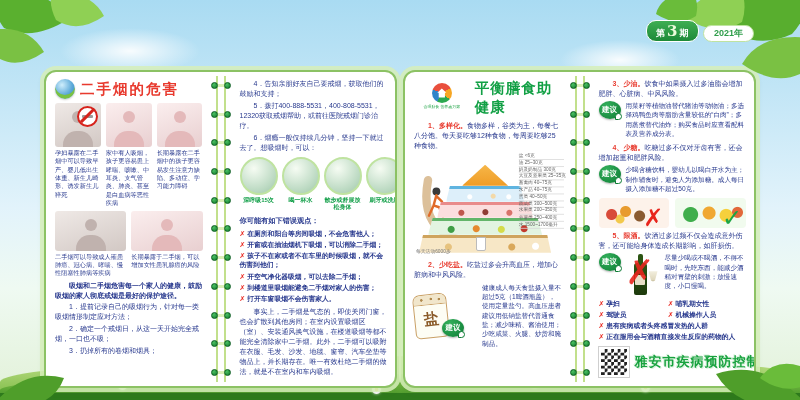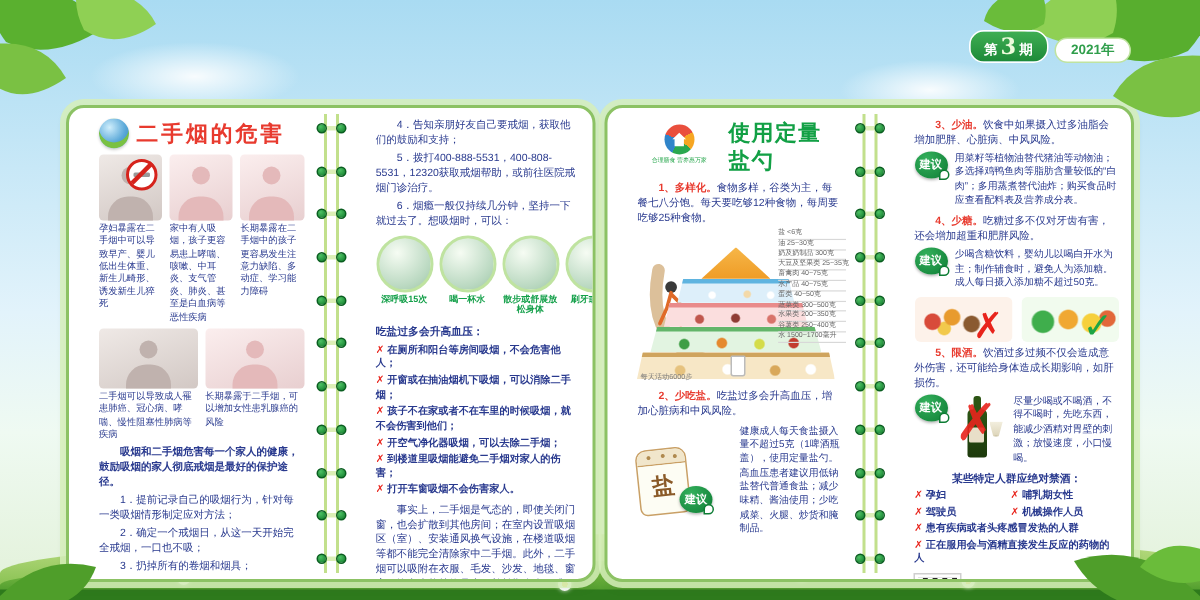--- a/index.html
+++ b/index.html
@@ -31,21 +31,21 @@
   .issue{position:absolute;top:20px;right:46px;z-index:8;text-align:center;}
   .issue-pill{background:linear-gradient(#3fae53,#1d8a38);color:#fff;border:1.5px solid #fff;border-radius:10px;
     padding:1px 9px;font-size:9px;font-weight:bold;display:inline-block;}
   .issue-num{font-size:15px;color:#ecfbda;margin:0 2px;font-family:"DejaVu Serif",serif;}
   .year-pill{margin-top:2px;background:#fff;color:#2f9e4b;border-radius:9px;padding:1px 10px;font-size:9px;font-weight:bold;
     border:1px solid #bfe3a0;display:inline-block;}
   
   .boards{position:absolute;left:44px;top:70px;width:712px;height:318px;display:flex;gap:6px;z-index:4;}
   .board{flex:1;background:#fff;border:2px solid #8cc264;border-radius:12px;
     box-shadow:0 0 0 4px rgba(214,238,186,.85),0 3px 6px rgba(60,100,40,.25);display:flex;overflow:hidden;}
-  .col{flex:1;padding:7px 8px 6px 9px;overflow:hidden;margin-left:11px;}
+  .col{flex:1;padding:7px 8px 6px 9px;overflow:hidden;}
   
   .coil{width:20px;position:relative;display:flex;flex-direction:column;justify-content:space-between;padding:10px 0;flex:0 0 20px;}
   .coil::before,.coil::after{content:"";position:absolute;top:4px;bottom:4px;width:2px;background:#c2e08c;}
   .coil::before{left:5px;}.coil::after{right:5px;}
   .ring{height:7px;display:flex;justify-content:space-between;position:relative;z-index:1;
     background:linear-gradient(#dcefb6,#dcefb6) center/12px 3px no-repeat;}
   .ring::before,.ring::after{content:"";width:7px;height:7px;border-radius:50%;box-sizing:border-box;
     background:radial-gradient(circle at 35% 30%,#4cc163,#117a2b);border:1px solid #0a5e20;}
   
   .panel-head{display:flex;align-items:center;gap:5px;margin-bottom:4px;}
@@ -249,39 +249,39 @@
             </div>
           <div class="tip">
               <div class="circ"></div>
               <div class="tipcap">散步或舒展放松身体</div>
             </div>
           <div class="tip">
               <div class="circ"></div>
               <div class="tipcap">刷牙或洗脸</div>
             </div>
         </div>
-        <p class="wrong-title">吃盐过多会升高血压：</p>
+        <p class="wrong-title">你可能有如下错误观点：</p>
         <p class="xline"><span class="xmark">✗</span><span>在厕所和阳台等房间吸烟，不会危害他人；</span></p>
         <p class="xline"><span class="xmark">✗</span><span>开窗或在抽油烟机下吸烟，可以消除二手烟；</span></p>
         <p class="xline"><span class="xmark">✗</span><span>孩子不在家或者不在车里的时候吸烟，就不会伤害到他们；</span></p>
         <p class="xline"><span class="xmark">✗</span><span>开空气净化器吸烟，可以去除二手烟；</span></p>
         <p class="xline"><span class="xmark">✗</span><span>到楼道里吸烟能避免二手烟对家人的伤害；</span></p>
         <p class="xline"><span class="xmark">✗</span><span>打开车窗吸烟不会伤害家人。</span></p>
         <p class="fact">事实上，二手烟是气态的，即使关闭门窗，也会扩散到其他房间；在室内设置吸烟区（室）、安装通风换气设施，在楼道吸烟等都不能完全清除家中二手烟。此外，二手烟可以吸附在衣服、毛发、沙发、地毯、窗帘、汽车坐垫等物品上，并长期存在。唯一有效杜绝二手烟的做法，就是不在室内和车内吸烟。</p>
       </div>
     </section>
 
     <section class="board">
       <div class="col">
         <div class="panel-head">
           <span class="logo-col">
             <span class="logo logo-house"></span>
             <span class="logo-sub">合理膳食 营养惠万家</span>
           </span>
-          <h2 class="green-title">使用定量盐勺</h2>
+          <h2 class="green-title">平衡膳食助健康</h2>
         </div>
         <p class="item"><span class="lead">1、多样化。</span><span>食物多样，谷类为主，每餐七八分饱。每天要吃够12种食物，每周要吃够25种食物。</span></p>
 
         <div class="pagoda-block">
           <svg class="runner-svg" viewBox="0 0 60 74">
             <path d="M56,70 C22,62 8,42 15,4" stroke="#dcc09a" stroke-width="9" fill="none" stroke-linecap="round"></path>
             <circle cx="24" cy="16" r="4.2" fill="#3a3a3a"></circle>
             <path d="M24,20 l-3,11 l6,2 M24,21 l6,6 M21,31 l-5,11 M27,33 l4,10" stroke="#e06a28" stroke-width="2.6" fill="none" stroke-linecap="round"></path>
           </svg>
           <div class="tiers">
@@ -354,21 +354,20 @@
         <p class="item"><span class="lead">5、限酒。</span><span>饮酒过多过频不仅会造成意外伤害，还可能给身体造成长期影响，如肝损伤。</span></p>
         <div class="alcohol-row">
           <span class="badge">建议</span>
           <div class="bottle-wrap">
             <div class="bottle"></div>
             <div class="wineglass"></div>
             <span class="bottle-x">✗</span>
           </div>
           <p class="advice">尽量少喝或不喝酒，不得不喝时，先吃东西，能减少酒精对胃壁的刺激；放慢速度，小口慢喝。</p>
         </div>
-        <p class="ban-title">某些特定人群应绝对禁酒：</p>
         <div class="ban-grid">
           <p class="xline"><span class="xmark">✗</span><span>孕妇</span></p>
           <p class="xline"><span class="xmark">✗</span><span>哺乳期女性</span></p>
           <p class="xline"><span class="xmark">✗</span><span>驾驶员</span></p>
           <p class="xline"><span class="xmark">✗</span><span>机械操作人员</span></p>
           <p class="xline full"><span class="xmark">✗</span><span>患有疾病或者头疼感冒发热的人群</span></p>
           <p class="xline full"><span class="xmark">✗</span><span>正在服用会与酒精直接发生反应的药物的人</span></p>
         </div>
         <div class="footer-row">
           <div class="qr"></div>

